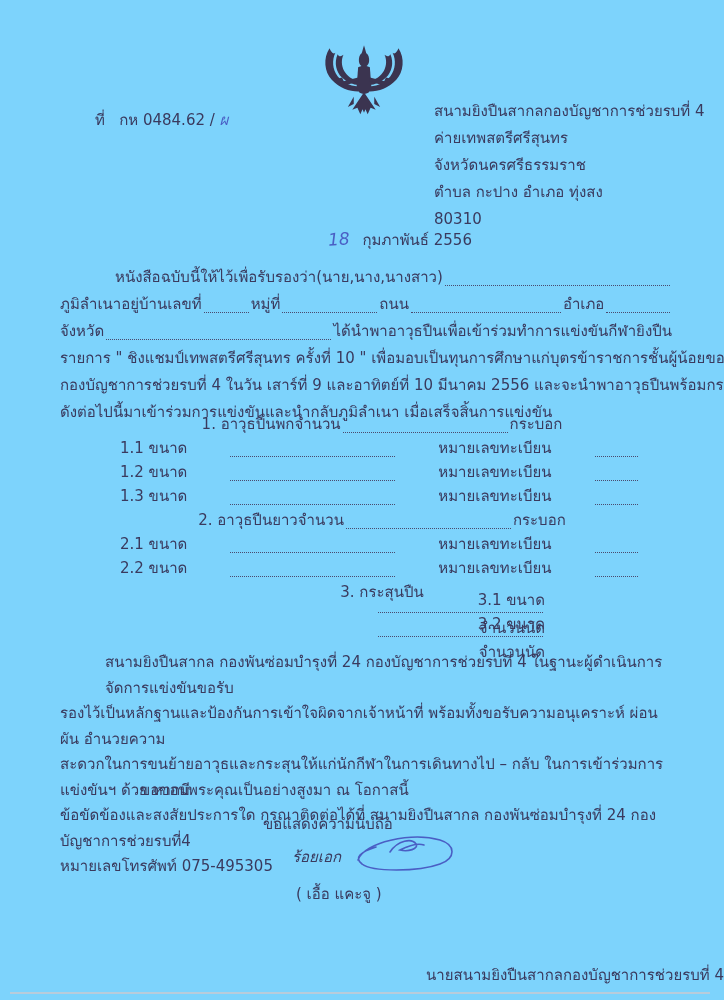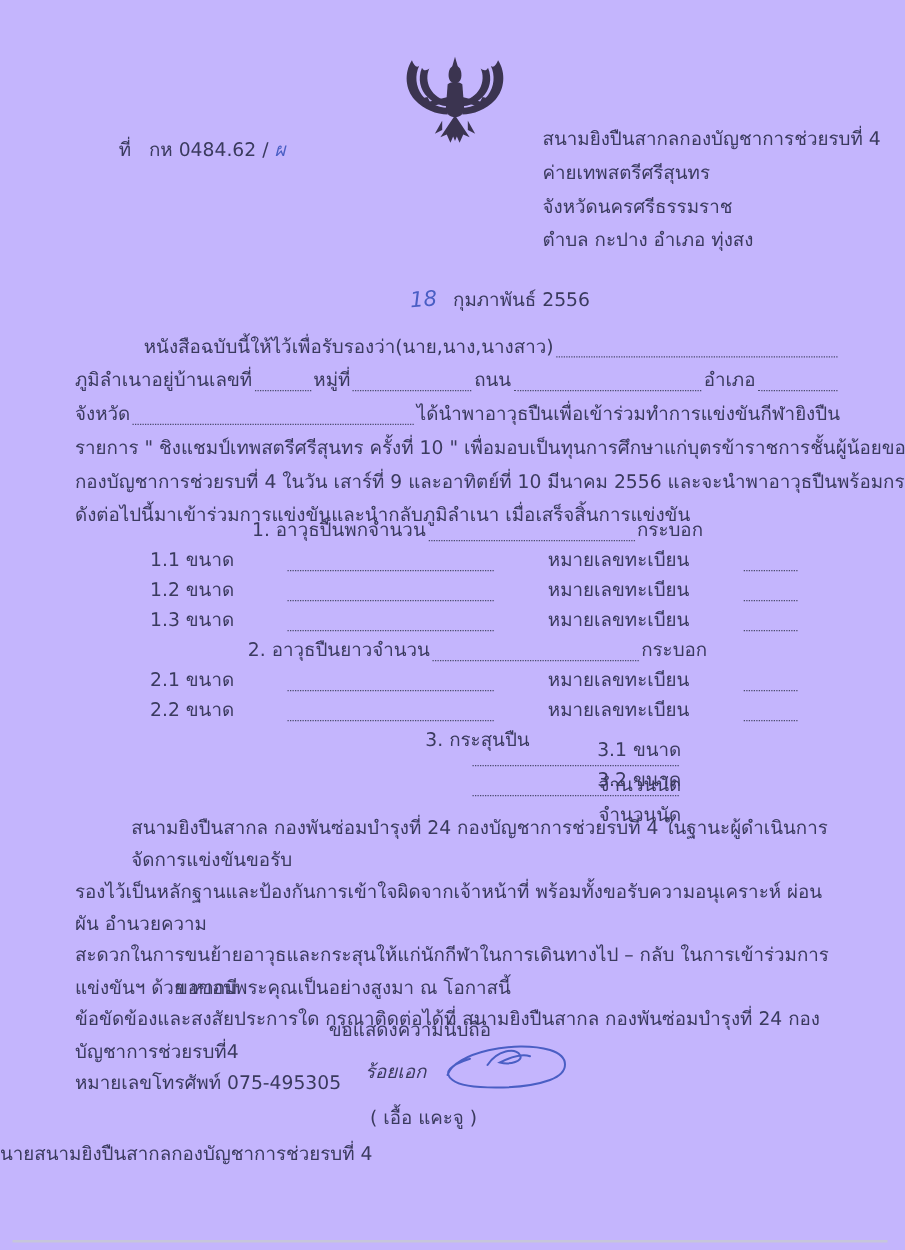--- a/index.html
+++ b/index.html
@@ -3,21 +3,21 @@
 <meta charset="utf-8">
 <style>
   :root{
     --ink:#3a3a5e;
     --ink-light:#4a4a6e;
     --blue:#4a5ec4;
     --emblem:#3b3450;
   }
   html,body{margin:0;padding:0;background:#ffffff;}
   .page{
-    position:relative;width:724px;height:1000px;background:#c4b5fd;
+    position:relative;width:724px;height:1000px;background:#7dd3fc;
     overflow:hidden;
     font-family:"DejaVu Sans",sans-serif;
     color:var(--ink);
     font-size:15px;
   }
   .abs{position:absolute;}
   .line{display:flex;align-items:flex-end;white-space:nowrap;}
   .dots{display:inline-block;height:13px;border-bottom:1.6px dotted var(--ink-light);margin:0 2px 3px 2px;}
   .grow{flex:1;}
   .w45{width:45px;} .w95{width:95px;} .w150{width:150px;} .w165{width:165px;}
@@ -35,21 +35,21 @@
   .sub{margin-left:20px;}
   .subw{width:520px;gap:41px;}
   .subw3{width:425px;flex-direction:column;}
   #closing{left:60px;top:650px;width:612px;line-height:25.5px;}
   #closing .first{padding-left:45px;}
   #thanks{left:140px;top:778px;}
   #respect{left:263px;top:812px;}
   #rank{left:292px;top:845px;font-style:italic;}
   #signature{left:352px;top:830px;width:110px;height:52px;}
   #sign-name{left:296px;top:882px;}
-  #sign-position{left:0;top:911px;width:724px;text-align:left;}
+  #sign-position{left:0;top:963px;width:724px;text-align:right;}
   #scan-bottom-line{left:10px;top:992px;width:700px;height:2px;background:#c7cbd2;opacity:.8;}
 </style>
 </head>
 <body>
 
 <div class="page">
 
   <div class="abs" id="emblem">
     <svg viewBox="0 0 120 100" width="88" height="84" aria-hidden="true">
       <g fill="#3b3450">
@@ -75,20 +75,21 @@
     <span>ที่</span>&nbsp;&nbsp;
     <span>กห 0484.62 /</span>
     <span class="hand">ผ</span>
   </div>
 
   <div class="abs" id="address">
     <div>สนามยิงปืนสากลกองบัญชาการช่วยรบที่ 4</div>
     <div>ค่ายเทพสตรีศรีสุนทร</div>
     <div>จังหวัดนครศรีธรรมราช</div>
     <div>ตำบล กะปาง   อำเภอ ทุ่งสง</div>
+    <div>80310</div>
   </div>
 
   <div class="abs" id="date-line">
     <span class="hand">18</span>
     <span>กุมภาพันธ์  2556</span>
   </div>
 
   <div class="abs" id="intro">
     <div class="line">
       <span class="indent55"></span>

